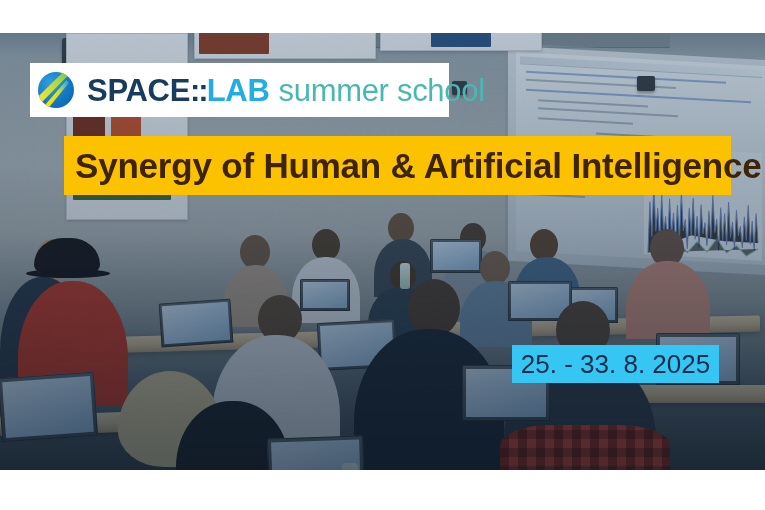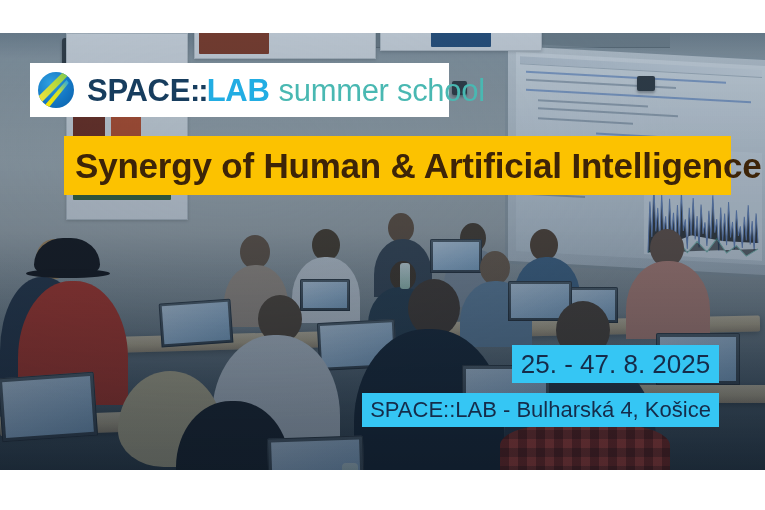--- a/index.html
+++ b/index.html
@@ -406,21 +406,18 @@
     <div class="logo-text">
       <span class="lt-space">SPACE</span><span class="lt-colons">::</span><span class="lt-lab">LAB</span><span class="lt-ss">summer school</span>
     </div>
   </div>
 
   <div class="title-banner">
     <span class="title-text">Synergy of Human &amp; Artificial Intelligence</span>
   </div>
 
   <div class="date-box">
-    <span class="date-text">25. - 47. 8. 2025</span>
+    <span class="date-text">25. - 33. 8. 2025</span>
   </div>
 
-  <div class="venue-box">
-    <span class="venue-text">SPACE::LAB - Bulharská 4, Košice</span>
-  </div>
 
 
 </div>
 
 </body></html>

